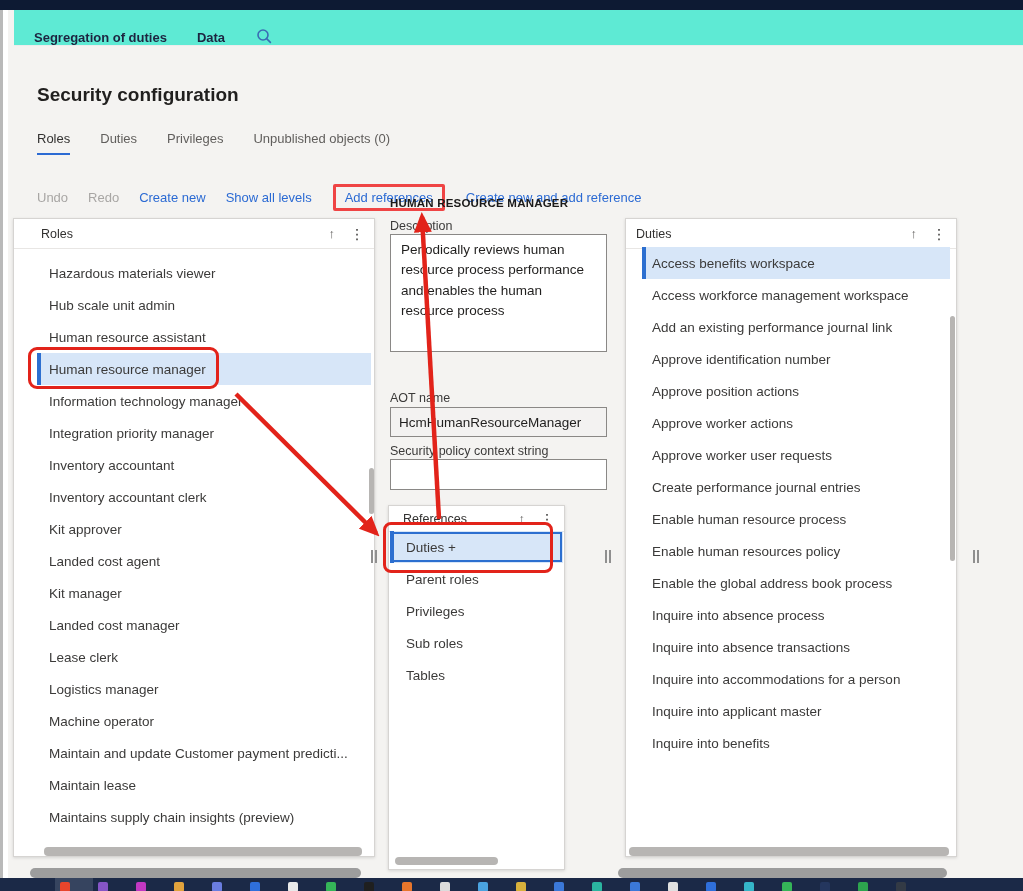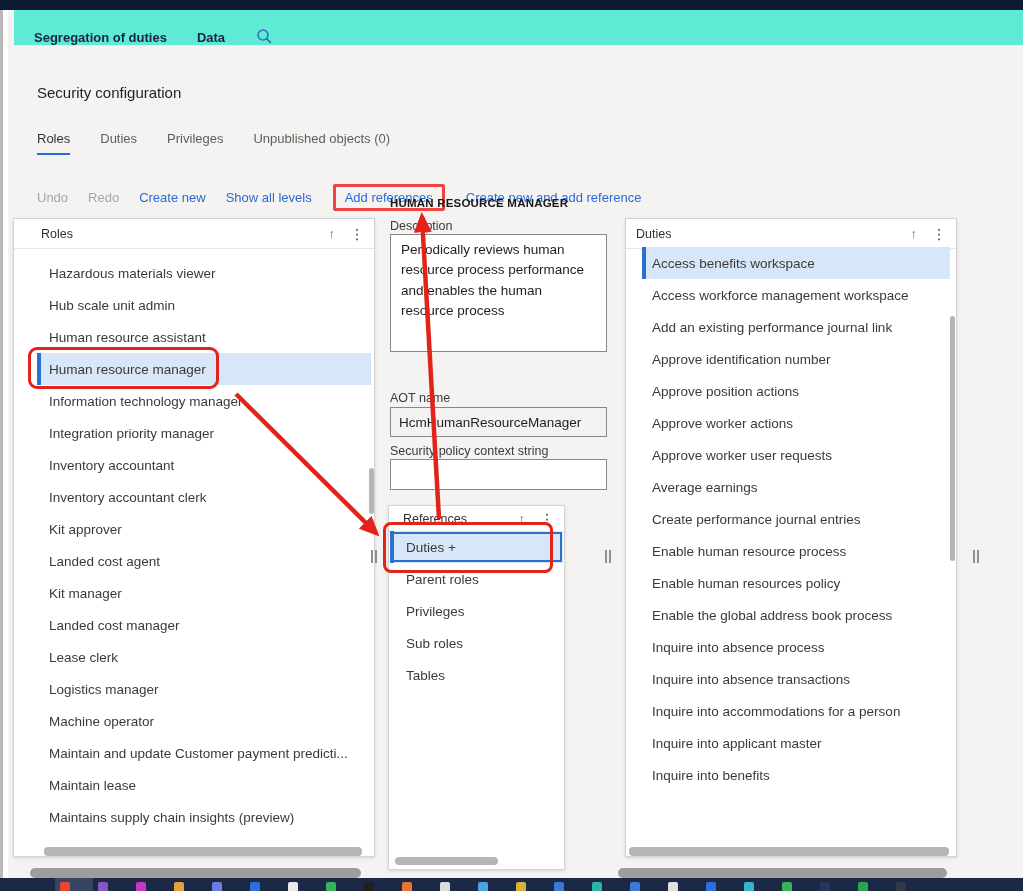--- a/index.html
+++ b/index.html
@@ -8,21 +8,21 @@
   
   .topbar{position:absolute;left:0;top:0;width:1023px;height:10px;background:#0d1a33;}
   .left-strip{position:absolute;left:0;top:10px;width:8px;height:868px;background:#fff;
               border-left:3px solid #b9b9b9;box-sizing:border-box;}
   .menubar{position:absolute;left:14px;top:10px;width:1015px;height:36px;background:#5eead4;
            border-bottom:1px solid #ececec;display:flex;align-items:flex-end;gap:30px;
            padding-left:20px;box-sizing:border-box;}
   .menu-item{font-size:13px;font-weight:700;color:#1d2440;cursor:default;}
   .search-ic{display:flex;align-items:center;}
   
-  .page-title{position:absolute;left:37px;top:84px;font-size:15px;font-weight:400;color:#201f1e;}
+  .page-title{position:absolute;left:37px;top:84px;font-size:19px;font-weight:700;color:#201f1e;}
   .tabs{position:absolute;left:37px;top:131px;display:flex;gap:30px;}
   .tab{font-size:13px;color:#605e5c;padding-bottom:7px;border-bottom:2.5px solid transparent;cursor:pointer;}
   .tab.selected{color:#323130;border-bottom-color:#2b6ad3;}
   .toolbar{position:absolute;left:37px;top:184px;display:flex;align-items:center;gap:20px;font-size:13px;}
   .tb-disabled{color:#a8a6a4;}
   .tb-link{color:#2b6ad3;cursor:pointer;}
   .add-ref-box{border:3px solid #ef4444;border-radius:2px;padding:3px 9px;margin:0 1px;}
   
   .panel{position:absolute;background:#fff;border:1px solid #d6d4d2;box-sizing:border-box;
          box-shadow:0 1px 3px rgba(0,0,0,.13);}
@@ -168,21 +168,20 @@
       <span class="kebab-icon">⋮</span>
     </div>
     <div id="duties-list">
         <div class="lrow selected">Access benefits workspace</div>
         <div class="lrow">Access workforce management workspace</div>
         <div class="lrow">Add an existing performance journal link</div>
         <div class="lrow">Approve identification number</div>
         <div class="lrow">Approve position actions</div>
         <div class="lrow">Approve worker actions</div>
         <div class="lrow">Approve worker user requests</div>
-        <div class="lrow">Average earnings</div>
         <div class="lrow">Create performance journal entries</div>
         <div class="lrow">Enable human resource process</div>
         <div class="lrow">Enable human resources policy</div>
         <div class="lrow">Enable the global address book process</div>
         <div class="lrow">Inquire into absence process</div>
         <div class="lrow">Inquire into absence transactions</div>
         <div class="lrow">Inquire into accommodations for a person</div>
         <div class="lrow">Inquire into applicant master</div>
         <div class="lrow">Inquire into benefits</div>
       </div>

